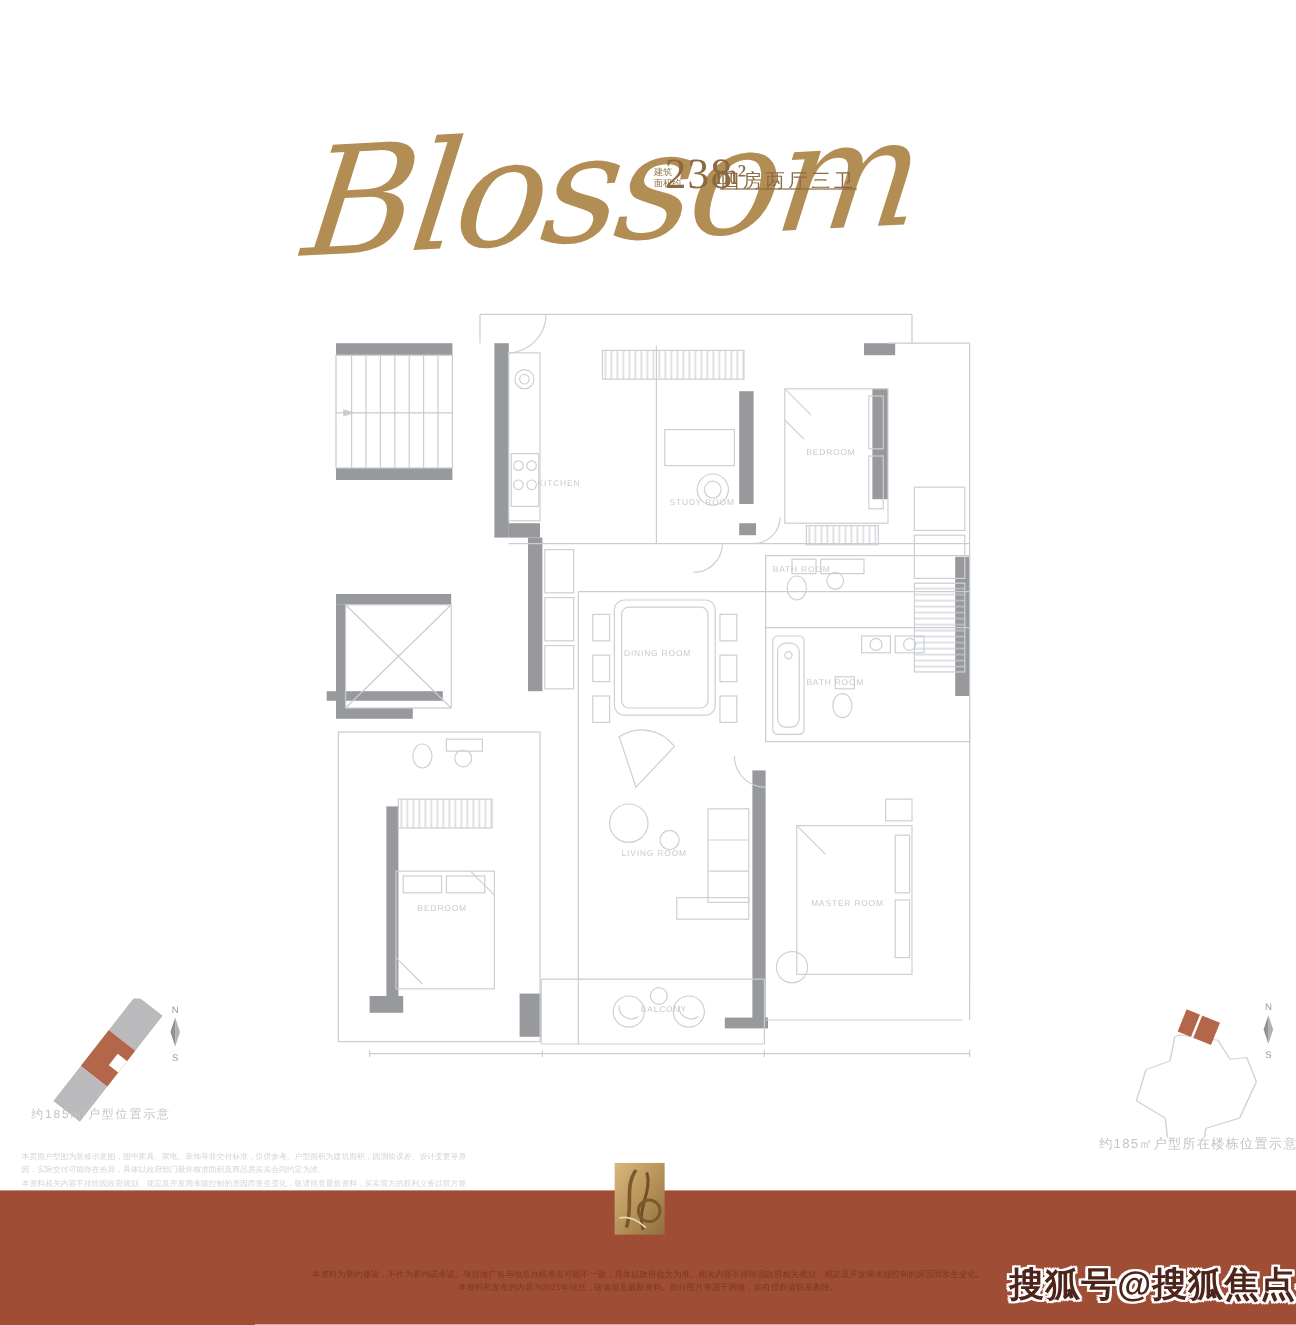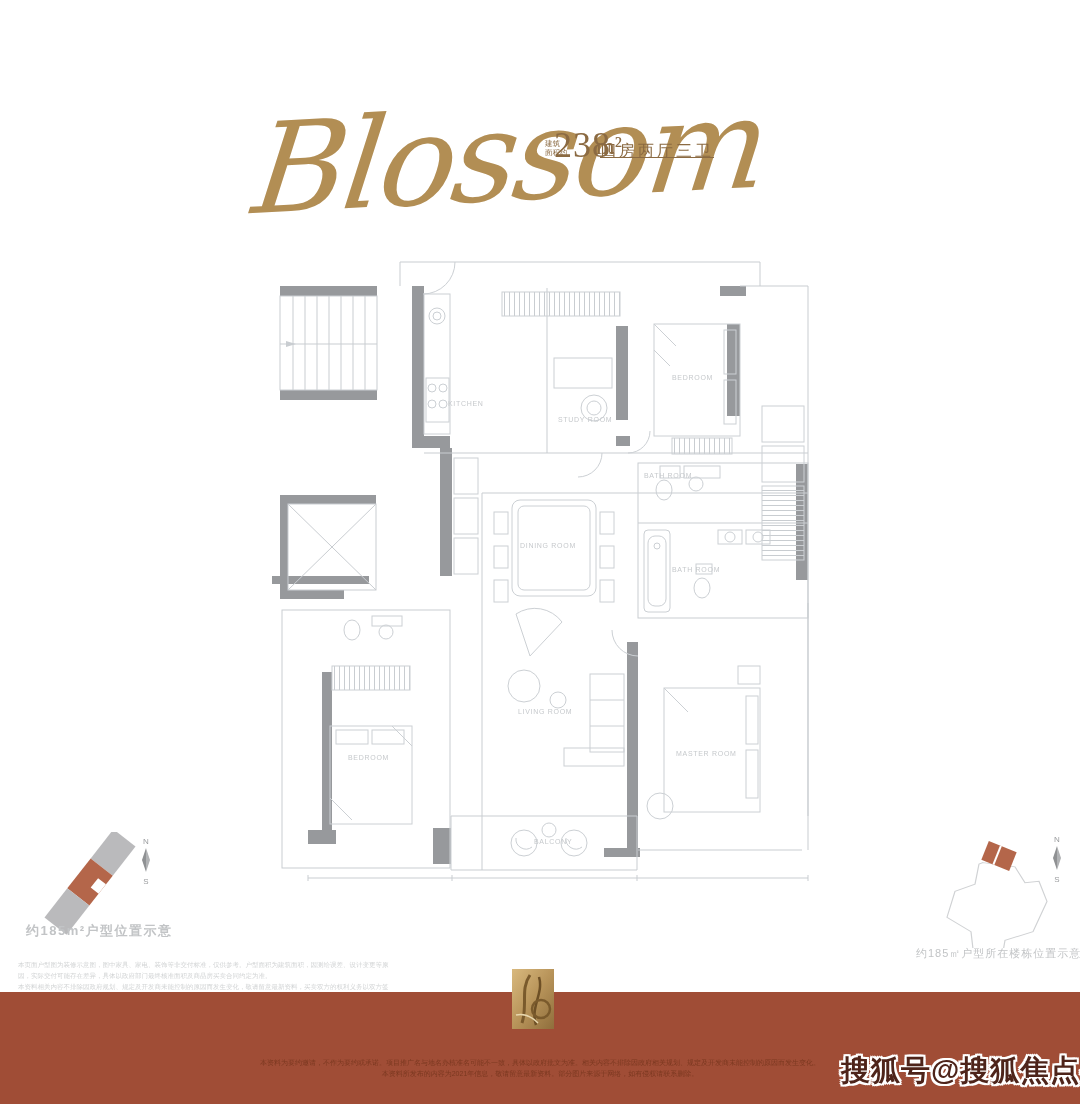--- a/index.html
+++ b/index.html
@@ -23,21 +23,21 @@
   
   .plan{position:absolute;left:272px;top:258px;width:540px;height:625px;}
   .plan svg{position:absolute;left:0;top:0;}
   .room-label{position:absolute;font-size:7px;letter-spacing:.7px;color:var(--label_gray,#c6c9cc);
     white-space:nowrap;}
 
   
   .mini-left{position:absolute;left:24px;top:832px;width:150px;height:105px;}
   .mini-right{position:absolute;left:925px;top:828px;width:155px;height:120px;}
   .caption{position:absolute;color:var(--caption_gray,#c2c4c6);white-space:nowrap;}
-  .caption-left{left:26px;top:922px;font-size:13px;letter-spacing:1.5px;font-weight:bold;}
+  .caption-left{left:26px;top:922px;font-size:10px;letter-spacing:1.5px;}
   .caption-right{left:916px;top:946px;font-size:11px;letter-spacing:1px;}
 
   
   .disclaimer{position:absolute;left:18px;top:959px;width:372px;font-size:6.5px;
     line-height:11px;color:#d2d4d5;}
 
   
   .footer-band{position:absolute;left:0;top:992px;width:1080px;height:112px;
     background:var(--terracotta,#a04d36);}
   .emblem{position:absolute;left:512px;top:969px;width:42px;height:60px;}

